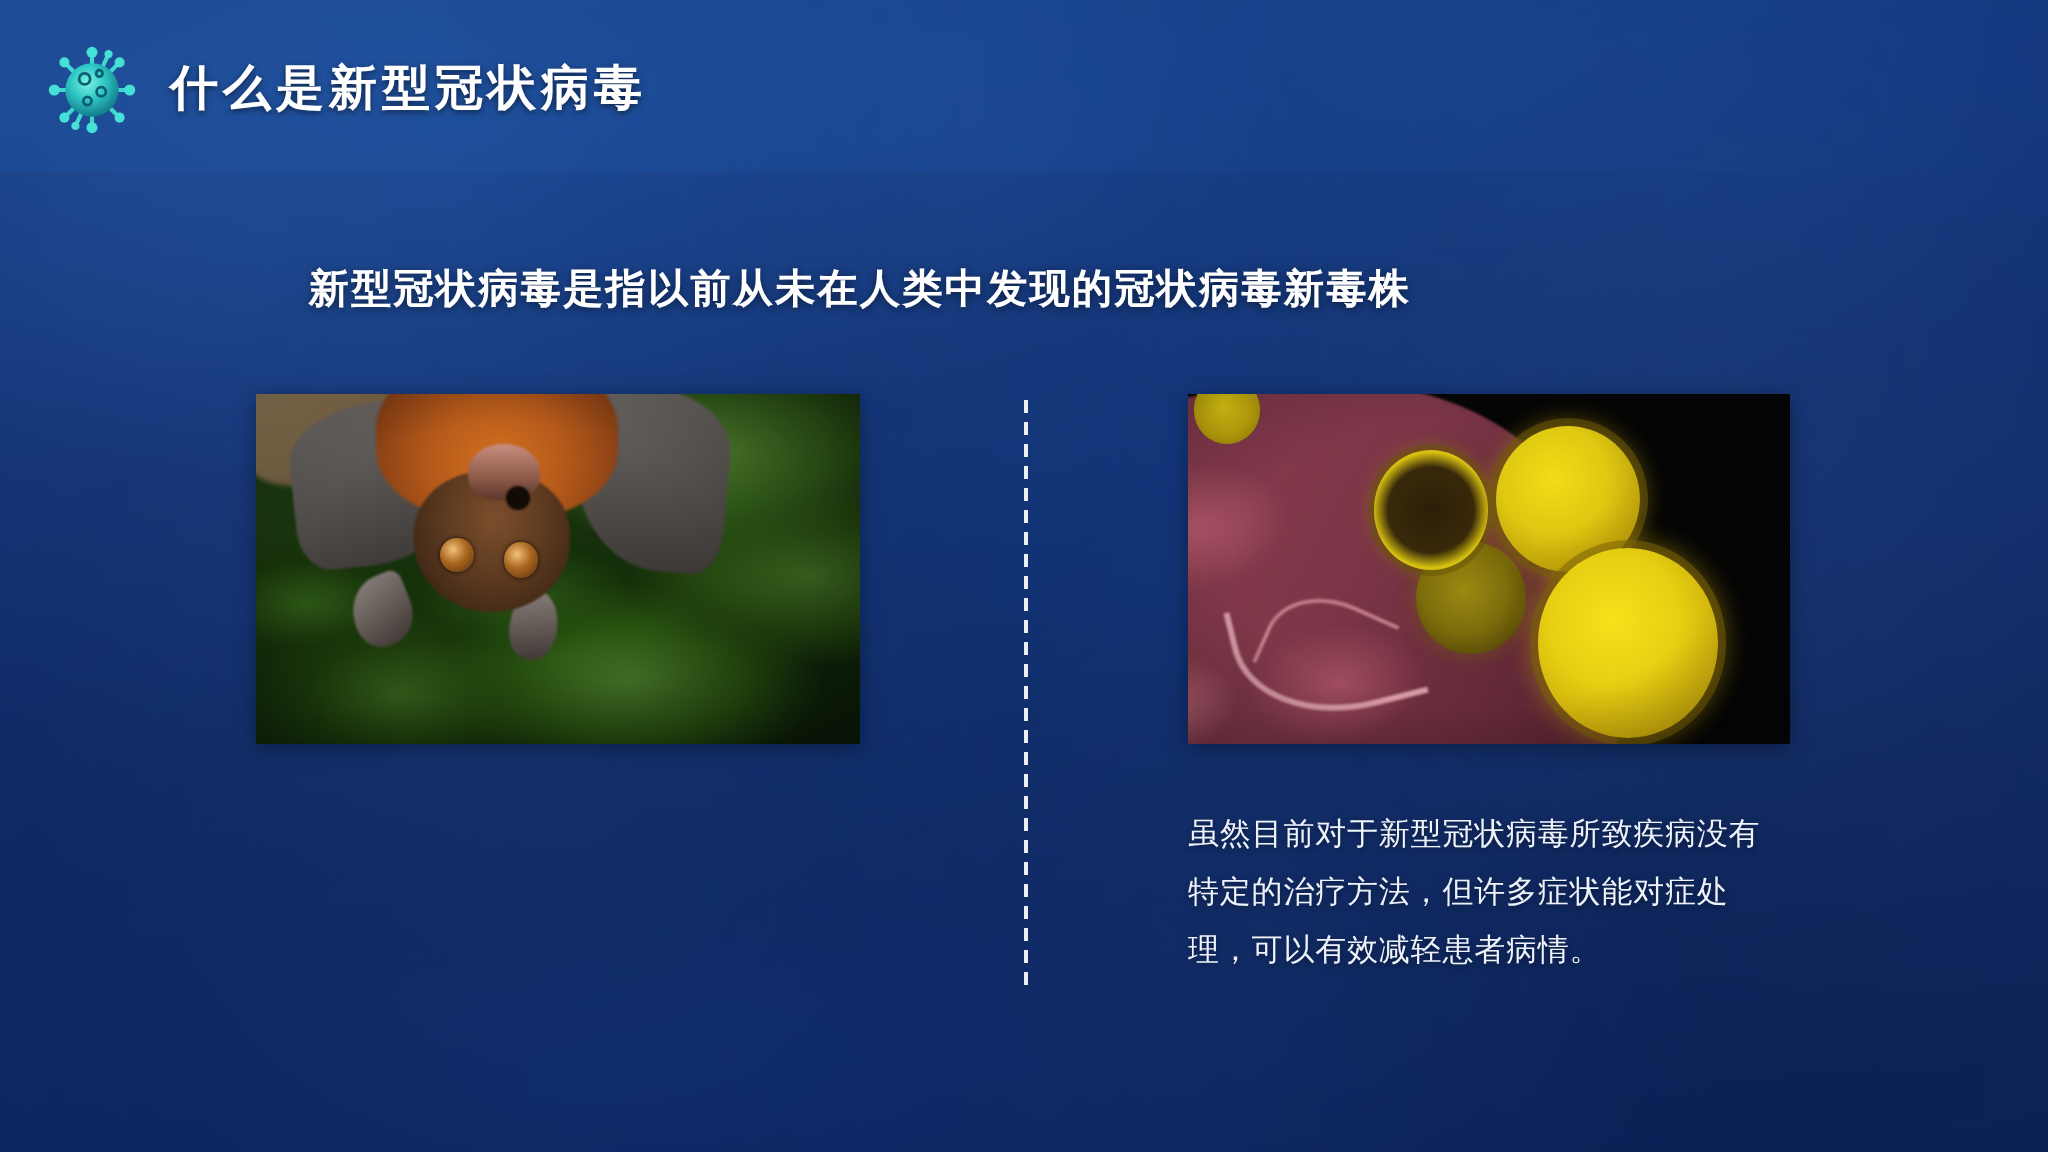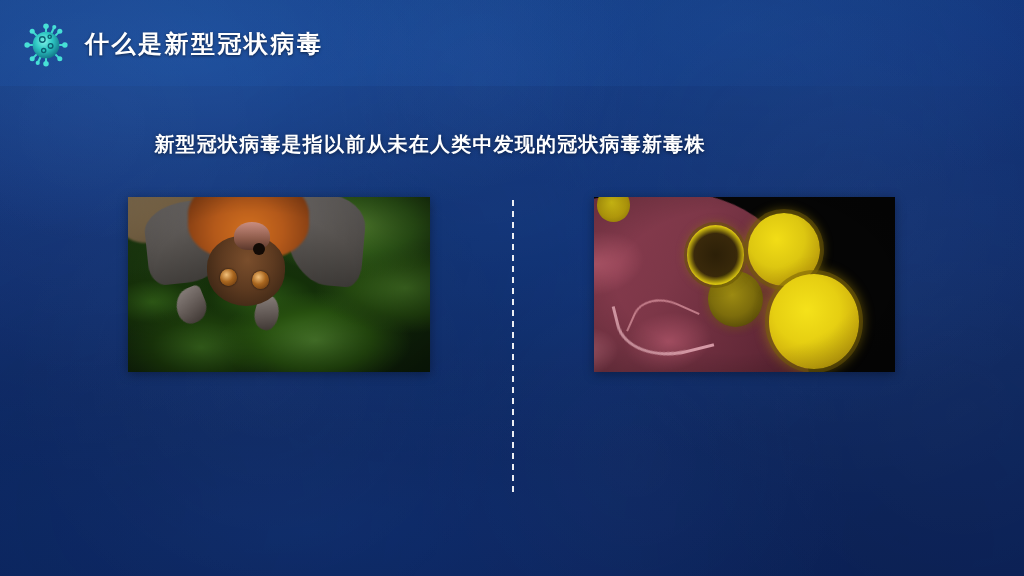--- a/index.html
+++ b/index.html
@@ -333,15 +333,16 @@
       <div id="em-filament"></div>
       <div id="em-filament2"></div>
       <div class="em-virion" id="em-v-low"></div>
       <div class="em-virion" id="em-v-ring"></div>
       <div class="em-virion" id="em-v-mid"></div>
       <div class="em-virion" id="em-v-big"></div>
       <div class="em-virion" id="em-v-tiny"></div>
       <div id="em-vign"></div>
     </div>
 
+    <div class="caption" id="caption-right">虽然目前对于新型冠状病毒所致疾病没有特定的治疗方法，但许多症状能对症处理，可以有效减轻患者病情。</div>
   </div>
 
 </div>
 
 </body></html>

